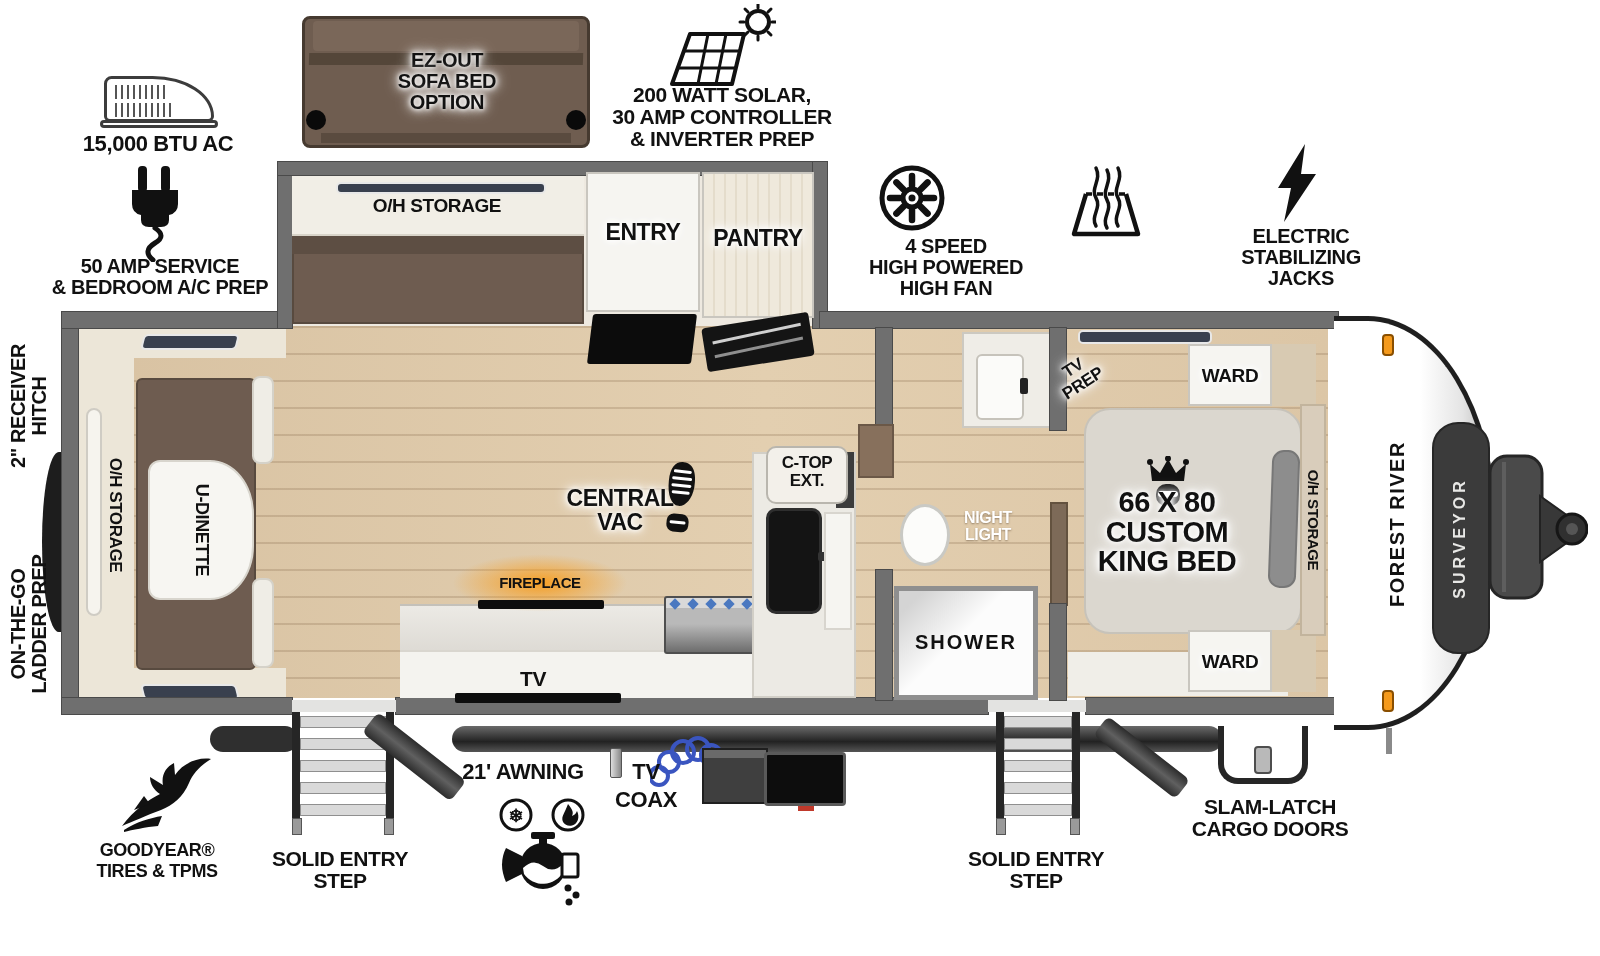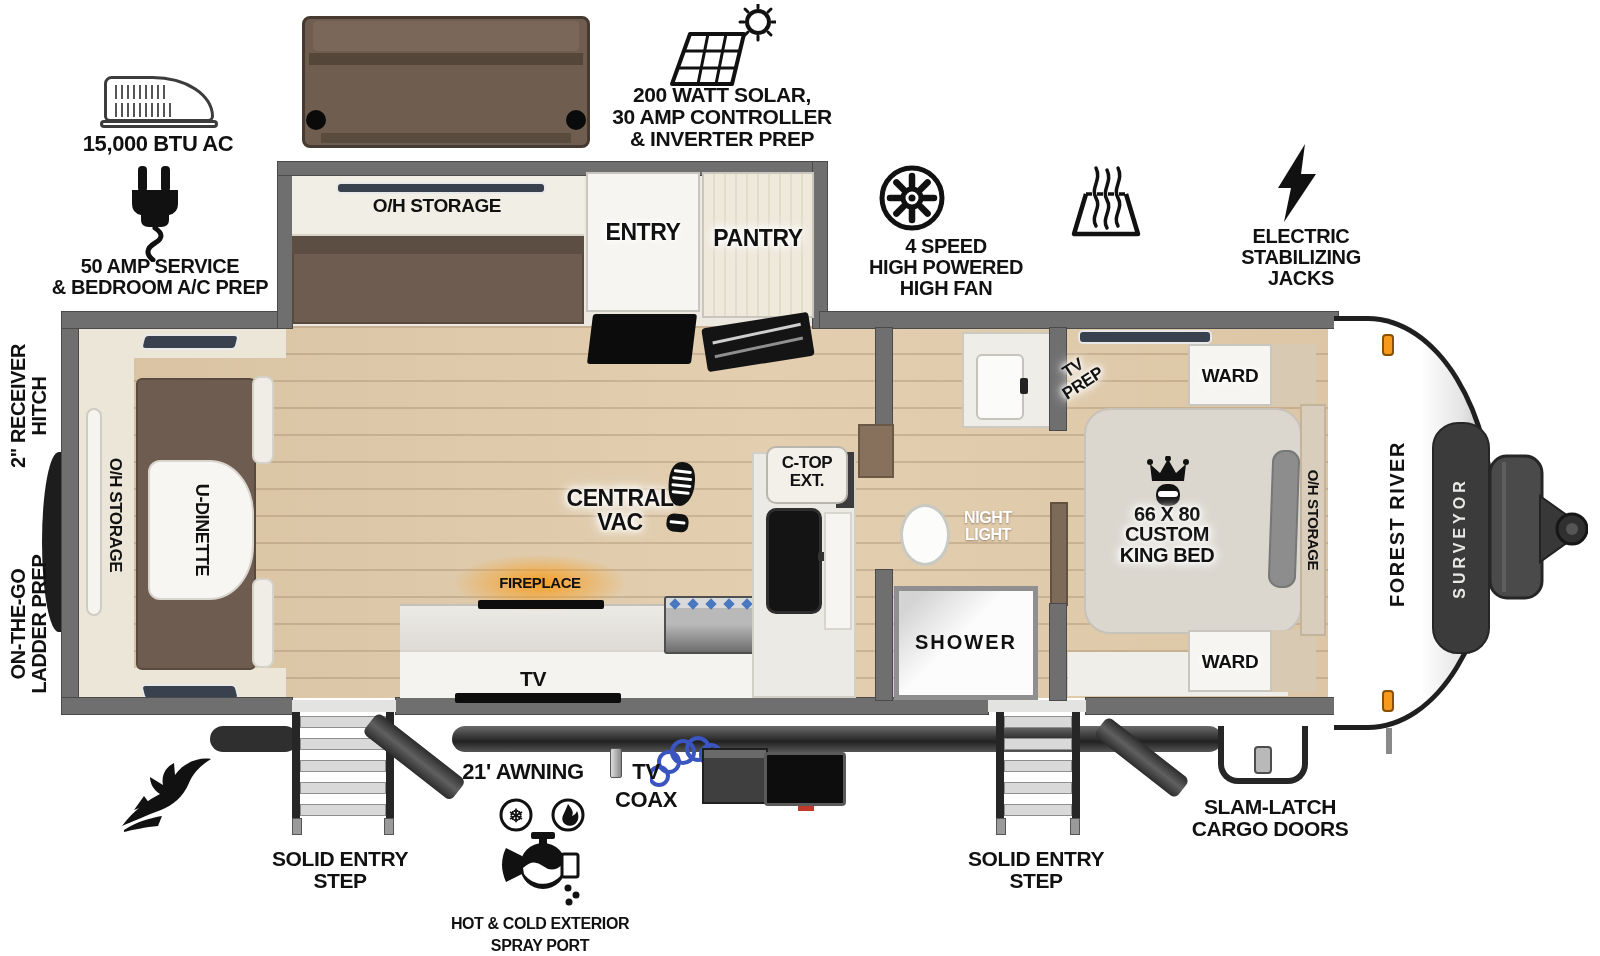--- a/index.html
+++ b/index.html
@@ -63,20 +63,25 @@
   <div class="p brown" style="left:292px;top:236px;width:292px;height:88px;"></div>
   <div class="p" style="left:292px;top:236px;width:292px;height:18px;background:#5d4e43;"></div>
 
   <div class="p" style="left:302px;top:16px;width:288px;height:132px;background:#6f5d50;border:3px solid #463a30;border-radius:8px;">
     <div class="p" style="left:8px;top:2px;width:266px;height:30px;background:#7a6759;border-radius:4px;"></div>
     <div class="p" style="left:4px;top:34px;width:274px;height:12px;background:#544639;transform:skewX(-2deg);"></div>
     <div class="p" style="left:16px;top:114px;width:250px;height:10px;background:#5a4b3f;"></div>
   </div>
   <div class="p" style="left:306px;top:110px;width:20px;height:20px;background:#0a0a0a;border-radius:50%;"></div>
   <div class="p" style="left:566px;top:110px;width:20px;height:20px;background:#0a0a0a;border-radius:50%;"></div>
+  <div class="lbl glow" style="left:367px;top:50px;width:160px;font-size:20px;">
+    <div>EZ-OUT</div>
+    <div>SOFA BED</div>
+    <div>OPTION</div>
+  </div>
 
   <div class="p whitebox" style="left:586px;top:172px;width:114px;height:140px;"></div>
   <div class="lbl glow" style="left:583px;top:220px;width:120px;font-size:23px;">ENTRY</div>
   <div class="p" style="left:590px;top:314px;width:104px;height:50px;background:#0c0c0c;transform:skewX(-7deg);border-radius:3px;"></div>
   <div class="p" style="left:702px;top:172px;width:112px;height:146px;background:repeating-linear-gradient(90deg,#efe9dc 0 9px,#e4dccb 9px 11px);border:2px solid #c9c6bf;"></div>
   <div class="lbl glow" style="left:698px;top:226px;width:120px;font-size:23px;">PANTRY</div>
   <div class="p" style="left:704px;top:320px;width:108px;height:44px;background:#141414;border-radius:4px;transform:rotate(-9deg);">
     <div class="p" style="left:9px;top:12px;width:90px;height:3px;background:#cfcfcf;transform:rotate(-3deg);"></div>
     <div class="p" style="left:9px;top:26px;width:90px;height:3px;background:#8f8f8f;transform:rotate(-3deg);"></div>
   </div>
@@ -150,21 +155,21 @@
   <div class="p" style="left:1084px;top:408px;width:218px;height:226px;background:#dbd7cf;border:2px solid #c7c3ba;border-radius:26px;"></div>
   <div class="p" style="left:1270px;top:450px;width:28px;height:138px;background:#8d8d8d;border:2px solid #777;border-radius:12px;transform:rotate(2deg);"></div>
   <svg class="p" style="left:1146px;top:456px;" width="44" height="52" viewBox="0 0 44 52">
     <path d="M6 25 L4 8 L14 17 L22 3 L30 17 L40 8 L38 25 Z" fill="#111"></path>
     <circle cx="4" cy="6" r="3" fill="#111"></circle>
       <circle cx="22" cy="2.5" r="3" fill="#111"></circle>
       <circle cx="40" cy="6" r="3" fill="#111"></circle>
     <rect x="10" y="28" width="24" height="22" rx="10" fill="#111"></rect>
     <rect x="12" y="35" width="20" height="6" rx="3" fill="#fff"></rect>
   </svg>
-  <div class="lbl glow" style="left:1067px;top:504px;width:200px;font-size:20px;line-height:1.02;">
+  <div class="lbl glow" style="left:1067px;top:488px;width:200px;font-size:29px;line-height:1.02;">
     <div>66 X 80</div>
     <div>CUSTOM</div>
     <div>KING BED</div>
   </div>
   <div class="p whitebox" style="left:1188px;top:630px;width:84px;height:62px;"></div>
   <div class="p" style="left:1272px;top:630px;width:44px;height:62px;background:#d8cab2;"></div>
   <div class="lbl glow" style="left:1188px;top:652px;width:84px;font-size:19px;">WARD</div>
   <div class="p" style="left:1300px;top:404px;width:26px;height:232px;background:#d9cdbb;border:2px solid #c2b49d;"></div>
   <div class="lbl rot90" style="left:1238px;top:512px;width:150px;height:16px;font-size:15px;">O/H STORAGE</div>
 
@@ -326,20 +331,24 @@
   <div class="lbl rot-90" style="left:-55px;top:602px;width:170px;height:44px;font-size:20px;">
     <div>ON-THE-GO</div>
     <div>LADDER PREP</div>
   </div>
 
   <svg class="p" style="left:116px;top:752px;" width="98" height="84" viewBox="0 0 98 84">
     <path d="M6 74 C18 58 32 48 44 42 C38 38 34 32 34 25 L47 33 C45 23 50 15 58 11 L59 23 C67 11 82 5 95 7 C85 13 77 21 73 31 C67 45 57 53 45 58 C31 63 16 70 6 74 Z" fill="#111"></path>
     <path d="M8 78 C20 70 34 66 46 64 L42 74 C30 75 16 78 8 80 Z" fill="#111"></path>
     <path d="M28 44 L18 58 L34 52 Z" fill="#111"></path>
   </svg>
+  <div class="lbl" style="left:57px;top:840px;width:200px;font-size:18px;line-height:1.15;">
+    <div>GOODYEAR®</div>
+    <div>TIRES &amp; TPMS</div>
+  </div>
 
   <div class="lbl" style="left:240px;top:848px;width:200px;font-size:21px;">
     <div>SOLID ENTRY</div>
     <div>STEP</div>
   </div>
 
   <div class="lbl" style="left:423px;top:760px;width:200px;font-size:22px;">21' AWNING</div>
 
   <div class="lbl" style="left:586px;top:758px;width:120px;font-size:22px;line-height:1.25;">
     <div>TV</div>
@@ -354,24 +363,20 @@
     <rect x="35" y="34" width="24" height="7" rx="2" fill="#111"></rect>
     <rect x="43" y="34" width="8" height="16" fill="#111"></rect>
     <circle cx="47" cy="68" r="23" fill="#111"></circle>
     <path d="M27 70 Q37 60 47 68 Q57 76 67 66 L67 74 A23 23 0 0 1 28 76 Z" fill="#fff"></path>
     <path d="M26 58 L10 50 Q2 66 10 84 L26 76 Z" fill="#111"></path>
     <rect x="66" y="56" width="16" height="23" rx="2" fill="#fff" stroke="#111" stroke-width="3"></rect>
     <circle cx="72" cy="90" r="3.5" fill="#111"></circle>
       <circle cx="80" cy="97" r="3.5" fill="#111"></circle>
       <circle cx="73" cy="104" r="3.5" fill="#111"></circle>
   </svg>
-  <div class="lbl" style="left:430px;top:913px;width:220px;font-size:16px;line-height:1.35;">
-    <div>HOT &amp; COLD EXTERIOR</div>
-    <div>SPRAY PORT</div>
-  </div>
 
   <div class="lbl" style="left:936px;top:848px;width:200px;font-size:21px;">
     <div>SOLID ENTRY</div>
     <div>STEP</div>
   </div>
 
   <div class="lbl" style="left:1160px;top:796px;width:220px;font-size:21px;">
     <div>SLAM-LATCH</div>
     <div>CARGO DOORS</div>
   </div>

